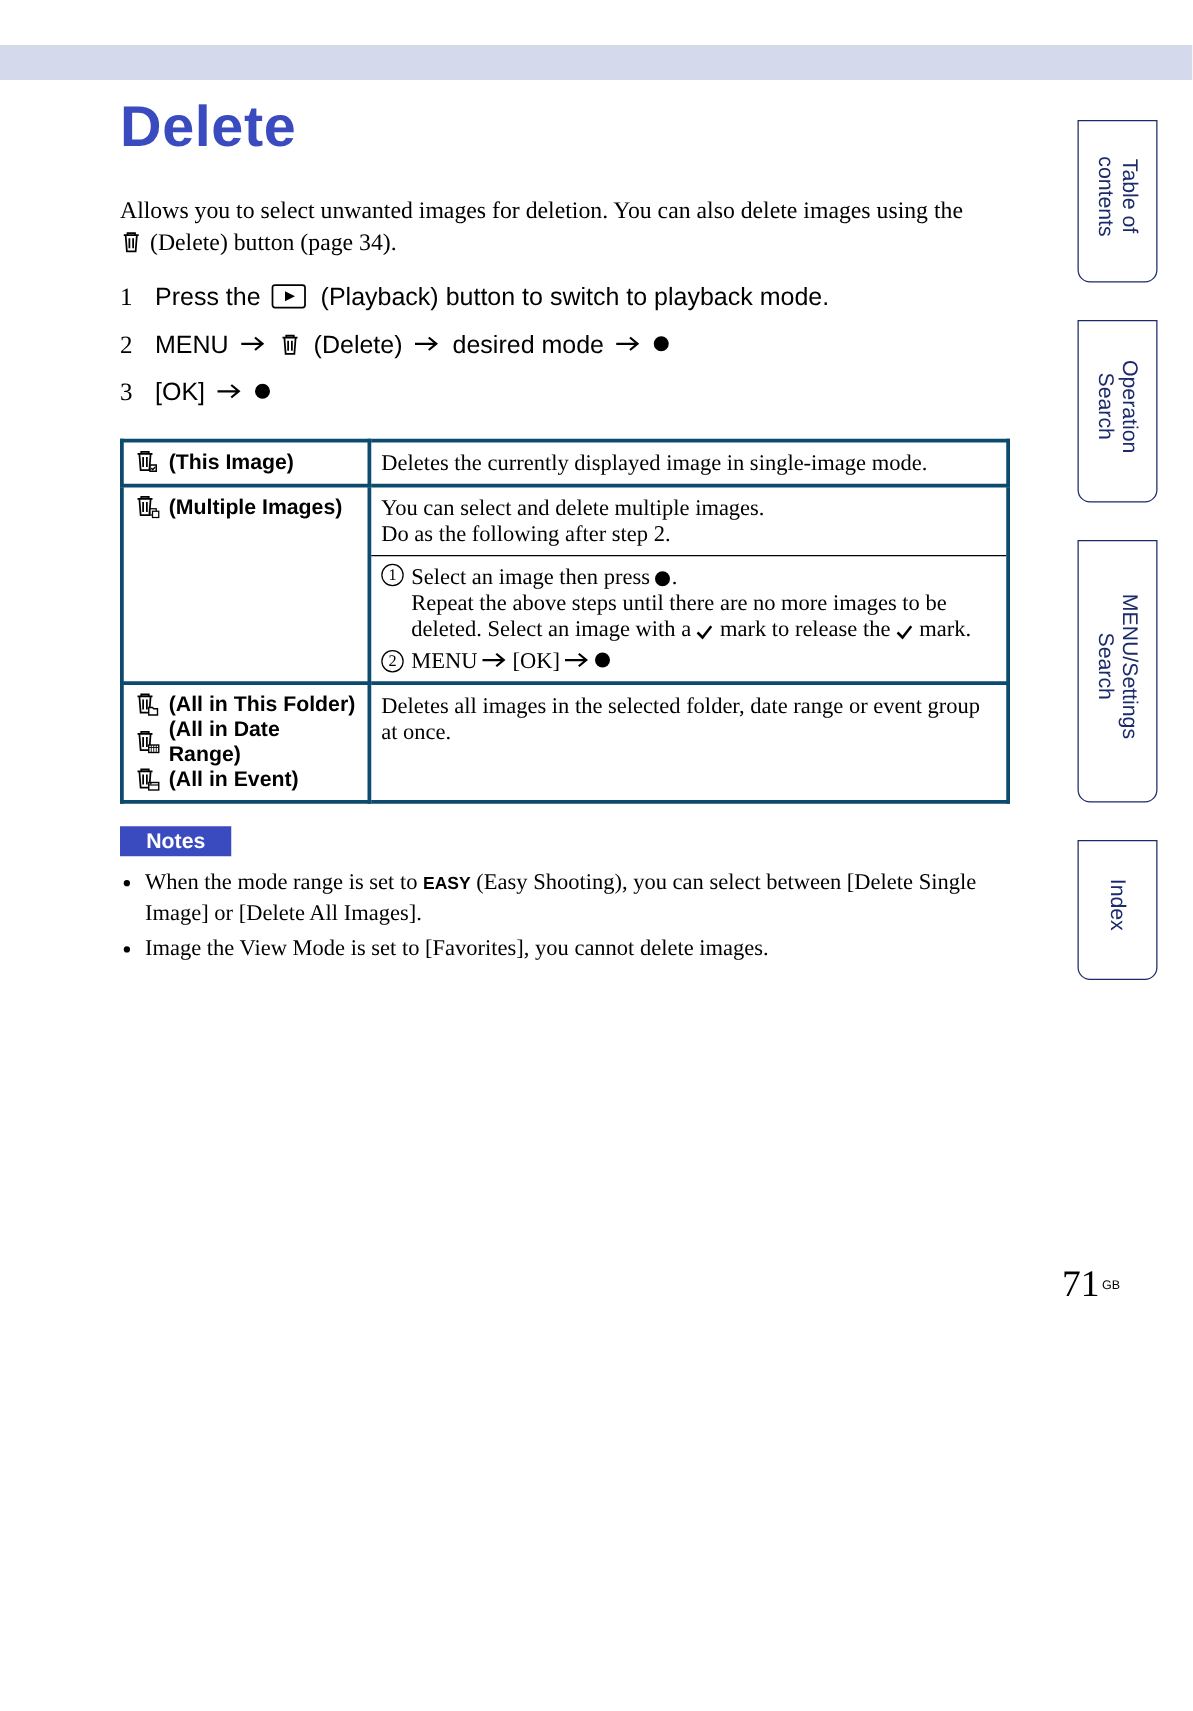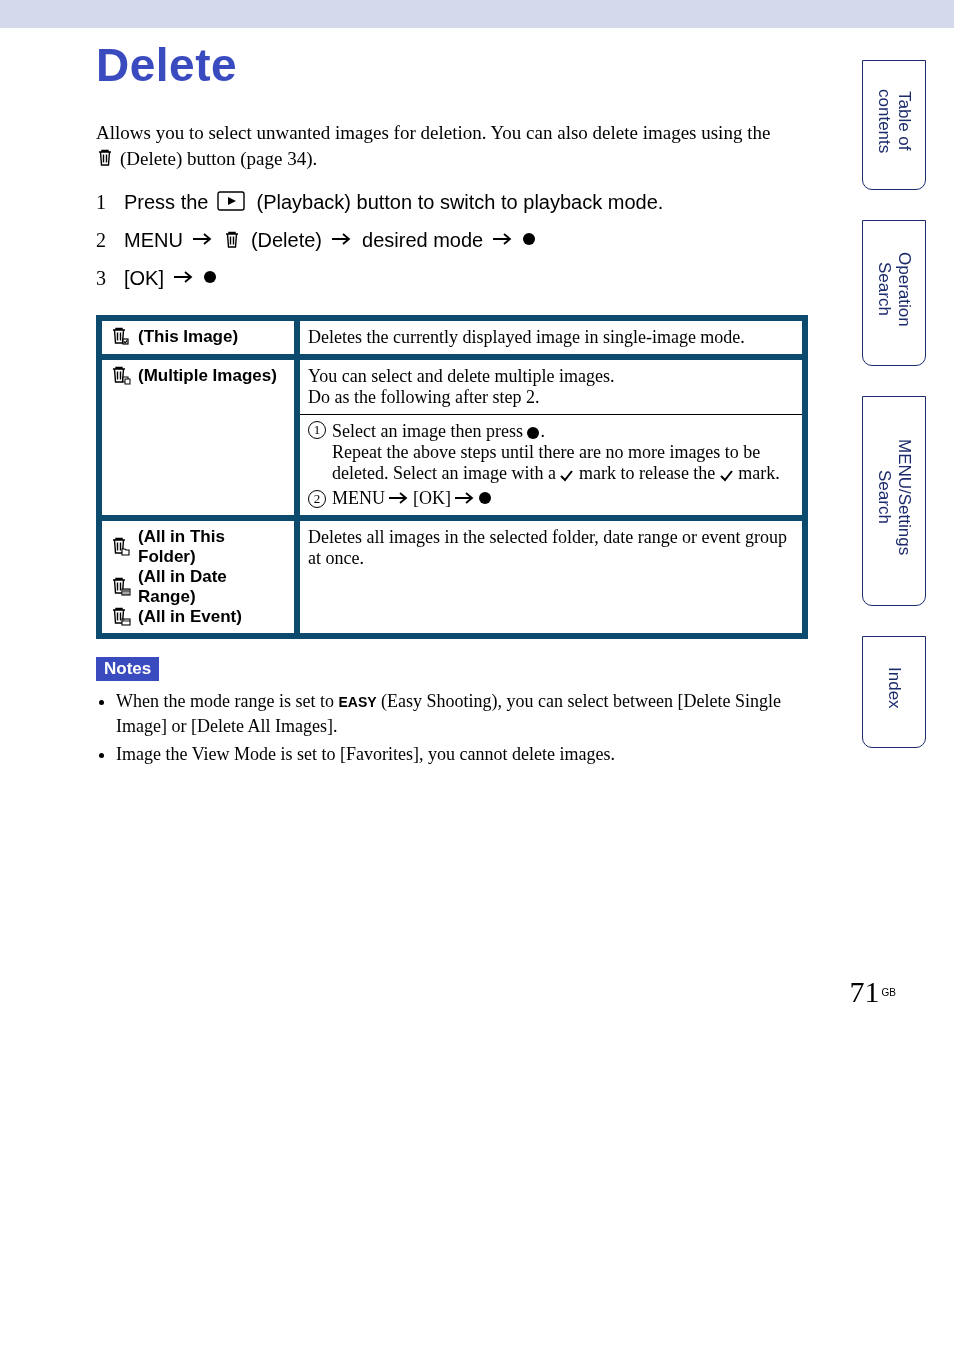--- a/index.html
+++ b/index.html
@@ -1,32 +1,32 @@
 <!DOCTYPE html>
 <html><head>
 <meta charset="utf-8">
 <style>
   * { margin: 0; padding: 0; box-sizing: border-box; }
   html, body { width: 954px; height: 1369px; font-family: "Times New Roman", Times, serif; background: #fff; color: #000; }
   .top-band { position: absolute; left: 0; top: 0; width: 954px; height: 28px; background: #d5d9ec; }
-  .page { position: relative; width: 954px; height: 1049px; }
+  .page { position: relative; width: 954px; height: 1049px; margin-top: 36px; }
   .content { position: absolute; left: 96px; top: 38px; width: 712px; }
   h1 { color: #3a4bbf; font-family: Arial, Helvetica, sans-serif; font-weight: 700; font-size: 46px; letter-spacing: 0.5px; margin-bottom: 28px; }
   .intro { font-size: 19px; line-height: 1.35; margin-bottom: 12px; }
   .intro .line2 { display: flex; align-items: center; gap: 6px; text-align: right; }
   .steps { font-family: Arial, Helvetica, sans-serif; font-size: 20px; line-height: 1.9; margin-top: 6px; margin-bottom: 18px; }
   .steps li { list-style: none; display: flex; align-items: center; gap: 10px; flex-wrap: wrap; }
   .steps li .num { font-family: "Times New Roman", serif; font-size: 20px; width: 18px; }
   table.modes { border-collapse: collapse; width: 100%; font-size: 18px; }
-  table.modes td { border: 6px solid #0c4a6e; padding: 6px 8px; vertical-align: top; }
+  table.modes td { border: 3px solid #0c4a6e; padding: 6px 8px; vertical-align: top; }
   table.modes td.label { font-family: Arial, Helvetica, sans-serif; font-weight: 700; width: 198px; font-size: 17px;}
   .label-row { display: flex; align-items: center; gap: 6px; }
   .subcell { border-top: 1px solid #000; margin: 6px -8px -6px -8px; padding: 6px 8px; }
   .circnum { display: inline-block; border: 1.4px solid #000; border-radius: 50%; width: 18px; height: 18px; line-height: 15px; text-align: center; font-size: 13px; vertical-align: 1px; margin-right: 2px;}
-  .notes-badge { display: inline-block; background: #3a4bbf; color: #fff; font-family: Arial, Helvetica, sans-serif; font-weight: 700; font-size: 17px; padding: 2px 8px; margin-top: 18px; }
+  .notes-badge { display: inline-block; background: #3a4bbf; color: #fff; font-family: Arial, Helvetica, sans-serif; font-weight: 700; font-size: 17px; padding: 2px 21px; margin-top: 18px; }
   ul.notes { margin-top: 8px; padding-left: 20px; font-size: 18px; line-height: 1.35; }
   ul.notes li { margin-bottom: 4px; }
 
   
   .tabs { position: absolute; right: 28px; top: 60px; width: 64px; }
   .tab { width: 64px; border: 1px solid #1b2a6b; border-radius: 0 0 10px 10px; background: #fff; display: flex; align-items: center; justify-content: center; margin-bottom: 30px; position: relative; }
   .tab .t-text { writing-mode: vertical-rl; font-family: Arial, Helvetica, sans-serif; font-size: 17px; color: #1b2a6b; text-align: center; line-height: 1.15; padding: 14px 0 22px 0; }
   .tab.h1 { height: 130px; } .tab.h2 { height: 146px; } .tab.h3 { height: 210px; } .tab.h4 { height: 112px; }
   .tab::before { content: ""; position: absolute; top: 0; left: 50%; width: 1px; height: 100%; background: transparent; }
   .tab.two-line .t-text span { display:block; }

